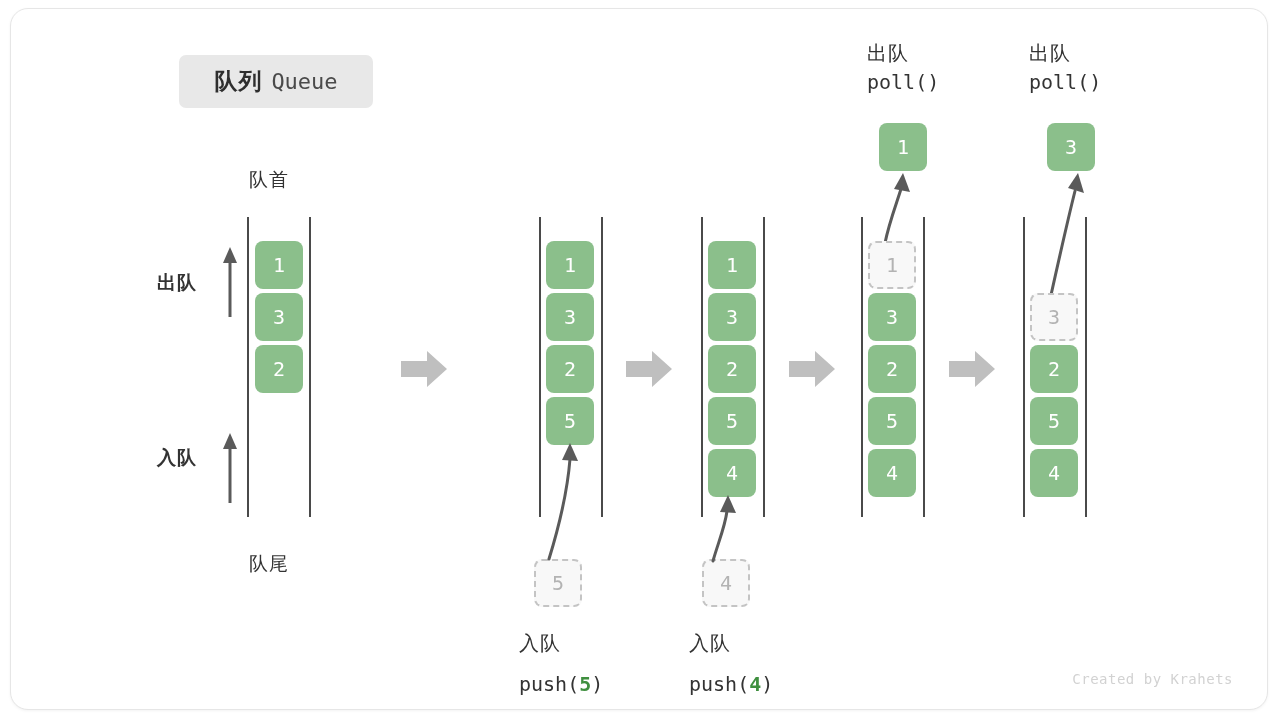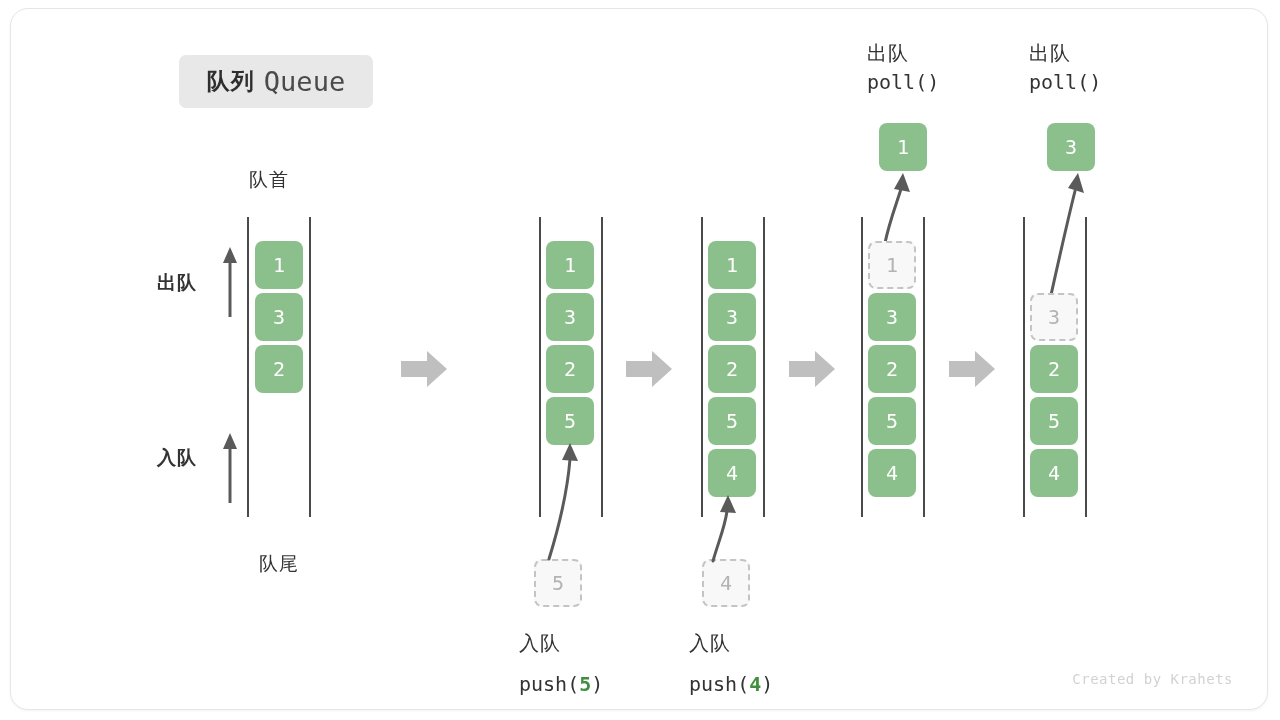--- a/index.html
+++ b/index.html
@@ -45,21 +45,21 @@
     gap: 9px;
   }
   .title-cn {
     font-size: 23px;
     font-weight: bold;
     color: #2e2e2e;
     letter-spacing: 1px;
   }
   .title-en {
     font-family: "DejaVu Sans Mono", "Liberation Mono", monospace;
-    font-size: 27px;
+    font-size: 22px;
     color: #4a4a4a;
   }
 
   
   .abs { position: absolute; }
 
   .head-label, .tail-label {
     font-size: 19px;
     font-weight: normal;
     color: #333333;
@@ -172,21 +172,21 @@
 
 <div id="stage">
   <div class="card">
 
     <div class="title-badge">
       <span class="title-cn">队列</span>
       <span class="title-en">Queue</span>
     </div>
 
     <div class="abs head-label" style="left:238px; top:158px;">队首</div>
-    <div class="abs tail-label" style="left:248px; top:542px;">队尾</div>
+    <div class="abs tail-label" style="left:238px; top:542px;">队尾</div>
 
     <div class="abs side-label" style="left:146px; top:261px;">出队</div>
     <svg class="up-arrow" style="left:206px; top:236px;" width="26" height="74">
       <line x1="13" y1="72" x2="13" y2="14" stroke="#5a5a5a" stroke-width="3"></line>
       <polygon points="13,2 6,18 20,18" fill="#5a5a5a"></polygon>
     </svg>
 
     <div class="abs side-label" style="left:146px; top:436px;">入队</div>
     <svg class="up-arrow" style="left:206px; top:422px;" width="26" height="74">
       <line x1="13" y1="72" x2="13" y2="14" stroke="#5a5a5a" stroke-width="3"></line>

